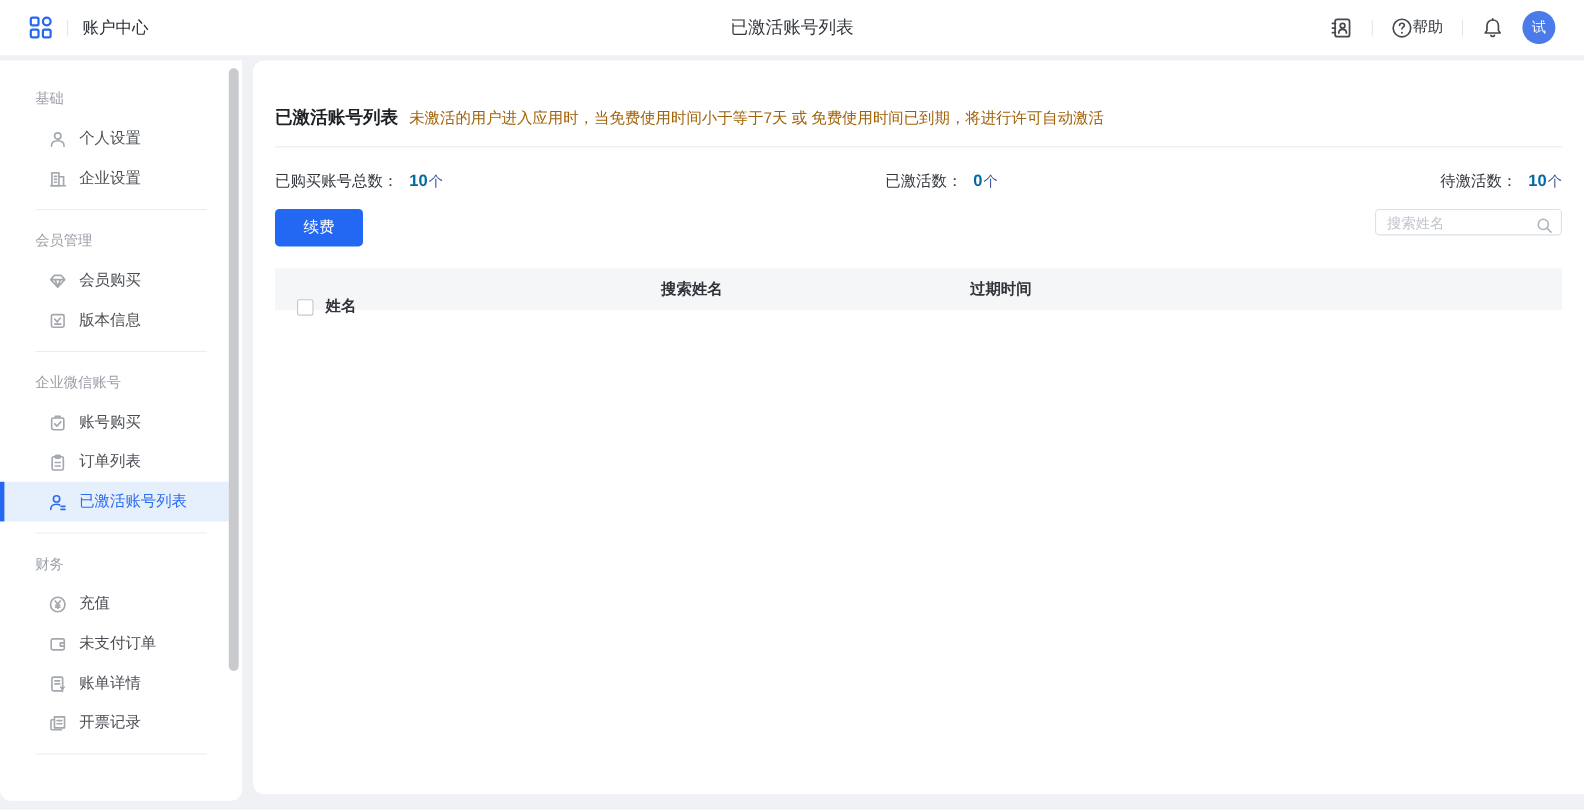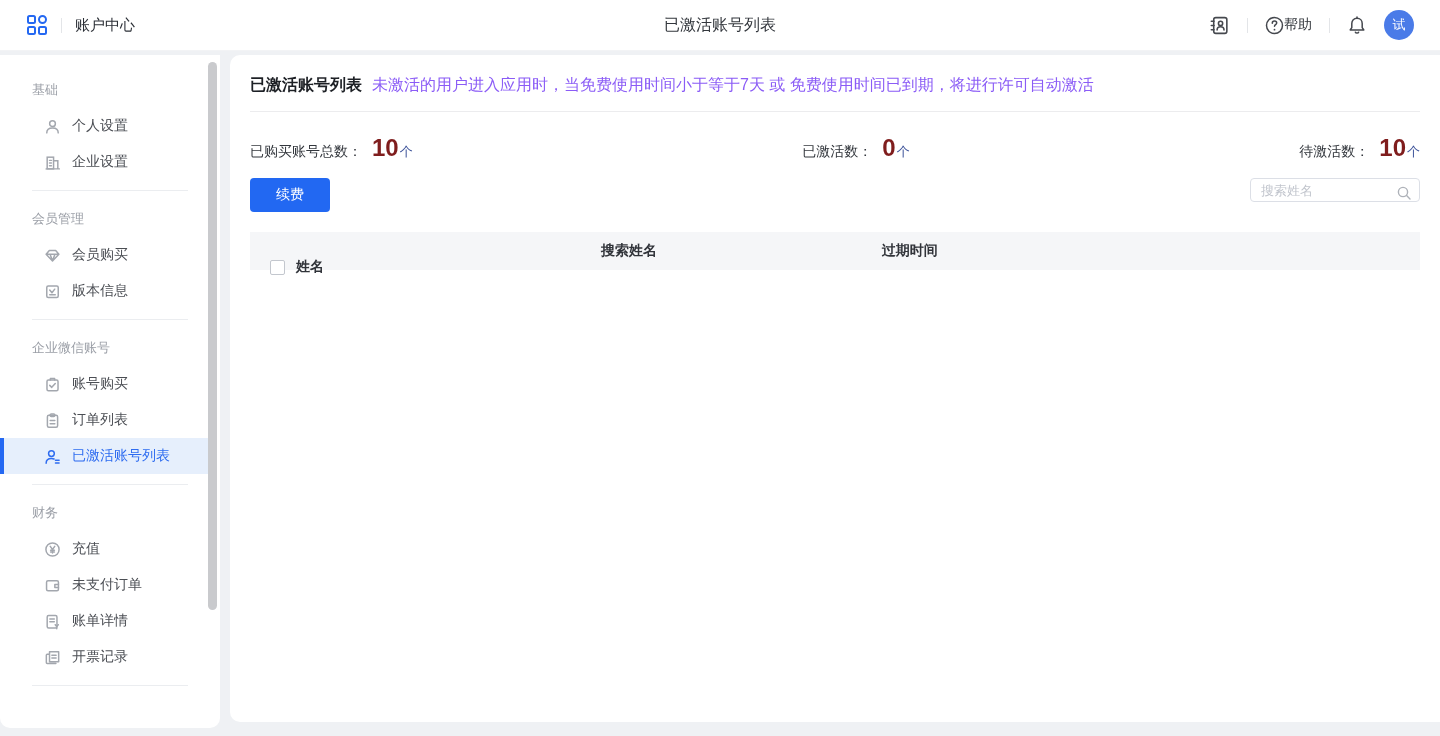--- a/index.html
+++ b/index.html
@@ -30,27 +30,27 @@
                font-size:14px; color:#4b4e54; cursor:pointer; position:relative; }
   .side-item .ic { width:17px; height:17px; display:flex; align-items:center; justify-content:center; }
   .side-item.selected { background:#e6effc; color:#2e6cf0; margin-right:12px; }
   .side-item.selected::before { content:""; position:absolute; left:0; top:0; bottom:0; width:4px; background:#2468f2; }
   .side-div { height:1px; background:#ebedf0; margin:10px 32px; }
   .side-scroll { position:absolute; right:3px; top:7px; width:9px; height:548px; background:#c9cacd; border-radius:5px; }
 
   
   .page-head { display:flex; align-items:baseline; gap:10px; padding:20px 20px 15px; }
   .page-title { font-size:16px; font-weight:bold; color:#1d2025; }
-  .page-desc { font-size:16px; color:#8b5cf6; }
+  .page-desc { font-size:14px; color:#a16207;margin-top:24px; }
   .head-div { height:1px; background:#ececee; margin:0 20px; }
 
   .stats { display:flex; justify-content:space-between; align-items:flex-start; padding:22px 20px 0; }
   .stat { display:flex; align-items:baseline; }
   .stat-label { font-size:14px; color:#33373d; margin-right:10px; }
-  .stat-value { font-size:24px; font-weight:bold; color:#7f1d1d; }
+  .stat-value { font-size:15px; font-weight:bold; color:#0369a1; }
   .stat-unit { font-size:13px; color:#3b5199; margin-left:1px; }
 
   .action-row { display:flex; justify-content:space-between; padding:16px 20px 0; }
   .btn-primary { background:#2268f2; color:#fff; border:none; border-radius:4px; font-size:14px;
                  padding:8px 26px; cursor:pointer; font-family:inherit; }
   .search-wrap { position:relative; width:170px; }
   .search-input { width:170px; height:24px; border:1px solid #dcdfe6; border-radius:4px;
                   padding:0 30px 0 10px; font-size:13px; color:#33373d; outline:none; font-family:inherit; }
   .search-input::placeholder { color:#c0c4cc; }
   .search-ic { position:absolute; right:8px; top:7px; }

